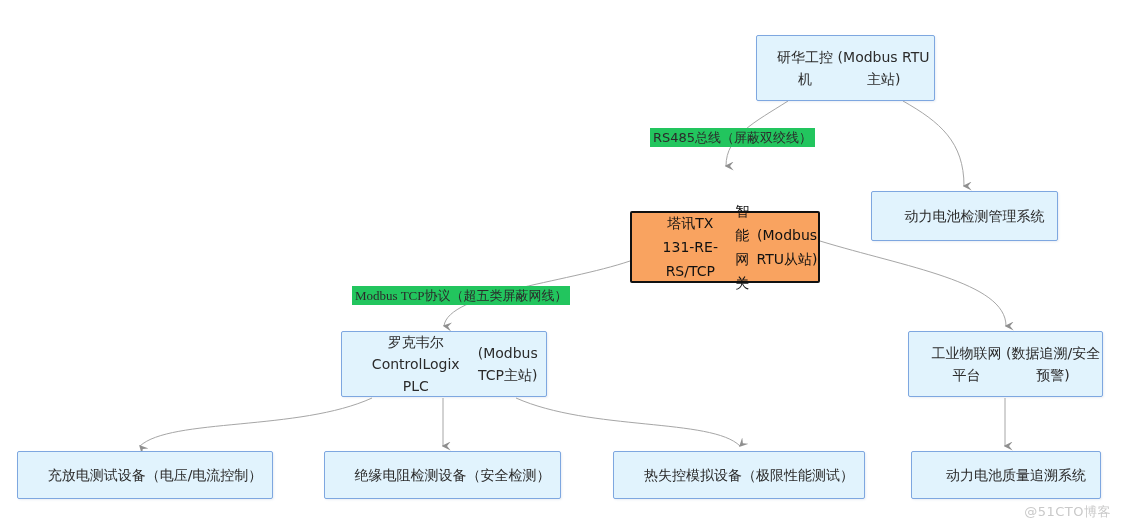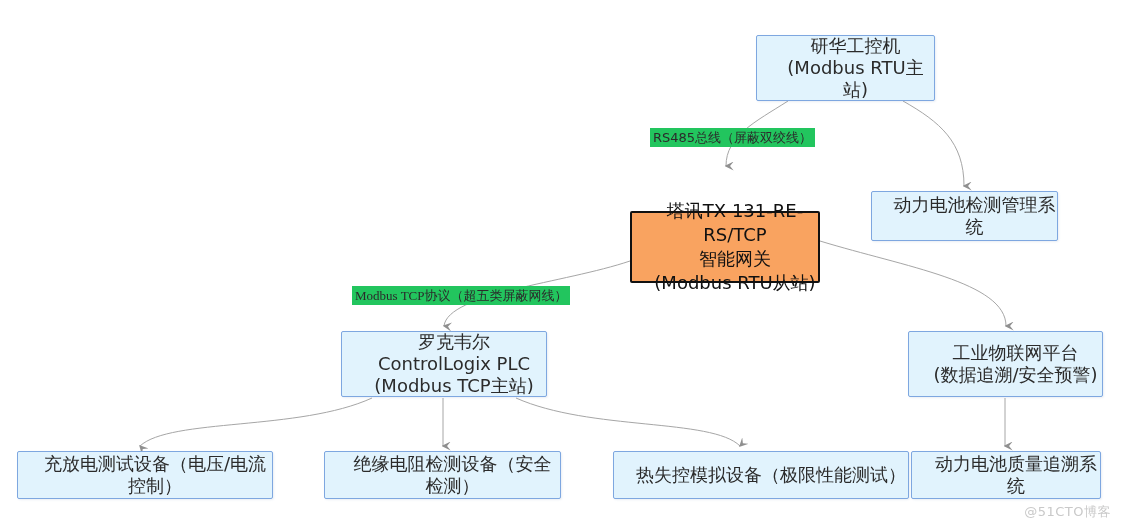--- a/index.html
+++ b/index.html
@@ -6,26 +6,26 @@
   #stage{
     position:relative;
     width:1125px;height:528px;
     background:#ffffff;
     font-family:"DejaVu Sans","Liberation Sans",sans-serif;
     overflow:hidden;
   }
   #edges{position:absolute;left:0;top:0;width:1125px;height:528px;}
   .node{
     position:absolute;
-    display:flex;flex-direction:column;align-items:center;justify-content:center;
+    display:flex;flex-direction:row;align-items:center;justify-content:center;
     background:#e1f3fd;
     border:1px solid #7ea7e0;
     border-radius:2px;
     color:#2b2b2b;
-    font-size:18px;
+    font-size:14px;
     line-height:22px;
     text-align:center;
     box-sizing:border-box;
     box-shadow:1px 1px 2px rgba(120,150,190,0.15);
     padding-left:20px;
   }
   .node.gateway{
     background:#f9a360;
     border:2px solid #111111;
     color:#111111;
@@ -48,21 +48,21 @@
     letter-spacing:0.5px;
   }
   
   .n-ipc       {left:756px; top:35px;  width:179px; height:66px;}
   .n-gateway   {left:630px; top:172px; width:190px; height:72px; line-height:24px;margin-top:39px;}
   .n-batt      {left:871px; top:191px; width:187px; height:50px;}
   .n-plc       {left:341px; top:331px; width:206px; height:66px;}
   .n-iot       {left:908px; top:331px; width:195px; height:66px;}
   .n-charge    {left:17px;  top:451px; width:256px; height:48px;}
   .n-insul     {left:324px; top:451px; width:237px; height:48px;}
-  .n-thermal   {left:613px; top:451px; width:296px; height:48px;text-align:center;}
+  .n-thermal   {left:613px; top:451px; width:252px; height:48px;text-align:center;}
   .n-trace     {left:911px; top:451px; width:190px; height:48px;}
   .l-rs485     {left:650px; top:128px;}
   .l-tcp       {left:352px; top:286px;font-family:Liberation Serif, serif;}
 </style>
 </head>
 <body>
 
 <div id="stage">
 
   <svg id="edges" viewBox="0 0 1125 528" xmlns="http://www.w3.org/2000/svg">

